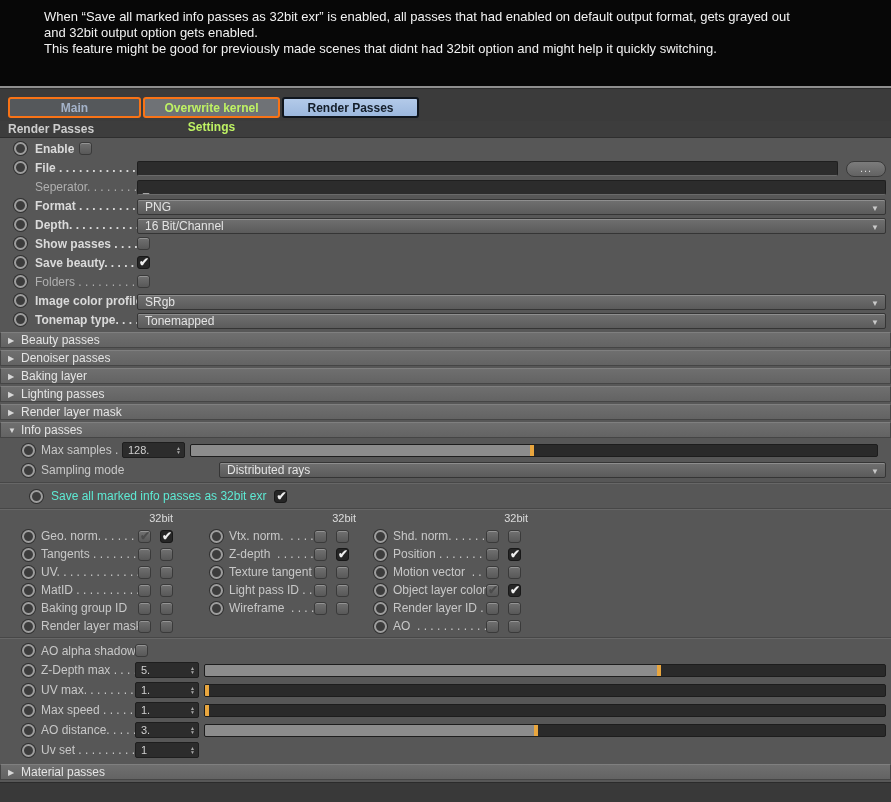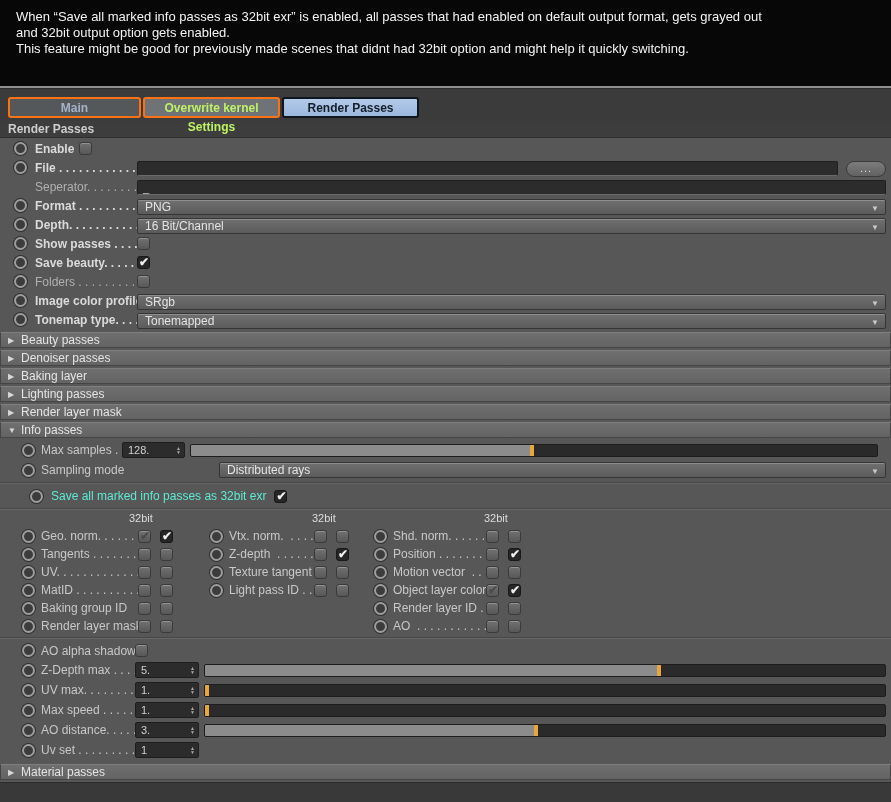--- a/index.html
+++ b/index.html
@@ -3,21 +3,21 @@
 <meta charset="utf-8">
 <style>
   * { box-sizing: border-box; margin: 0; padding: 0; }
   html,body { background:#2a2a2a; }
   .screen{
     width:891px;height:802px;position:relative;overflow:hidden;
     background:#575757;font-family:"Liberation Sans",sans-serif;
     -webkit-font-smoothing:antialiased;
   }
   
-  .banner{height:86px;background:#070707;color:#f2f2f2;padding:9px 10px 0 16px;
+  .banner{height:86px;background:#070707;color:#f2f2f2;padding:9px 10px 0 44px;
     font-size:13px;line-height:16px;}
   .top-edge{height:3px;background:#8e8e8e;border-bottom:1px solid #2b2b2b;}
   
   .tabbar{background:#3b3b3b;padding:8px 0 3px 8px;display:flex;gap:2px;}
   .tab{height:21px;line-height:19px;text-align:center;font-size:12px;font-weight:bold;
     border-radius:3px;border:2px solid #f97316;}
   .tab-main{width:133px;background:#55585b;color:#a4b2c8;}
   .tab-kernel{width:137px;background:#6f7276;color:#bef264;}
   .tab-active{width:137px;background:linear-gradient(#b3cae9,#9cb8de);color:#141e2a;border-color:#10161e;}
   .section-strip{height:17px;background:#3d3d3d;border-bottom:1px solid #2e2e2e;color:#cdcdcd;
@@ -71,21 +71,21 @@
   .ghdr{height:16px;background:linear-gradient(#6f6f6f,#636363);border:1px solid #454545;
     border-top-color:#7f7f7f;display:flex;align-items:center;padding-left:7px;color:#e4e4e4;
     font-size:12px;margin-bottom:2px;}
   .ghdr .tri{width:13px;font-size:8px;color:#d8d8d8;}
   .divider{height:2px;border-top:1px solid #474747;border-bottom:1px solid #676767;margin:2px 0;}
   
   .save-row{display:flex;align-items:center;height:20px;padding-left:30px;font-size:12px;color:#5eead4;}
   .save-row .cb{margin-left:8px;}
   
   .g32{display:flex;height:15px;font-size:11px;color:#dcdcdc;padding-left:22px;}
-  .g32 .h{width:44px;text-align:left;}
+  .g32 .h{width:44px;text-align:right;}
   .g32 .sp-a{width:107px;}
   .g32 .sp-b{width:95px;margin-left:44px;}
   .g32 .sp-c{width:103px;margin-left:25px;}
   .gcols{display:flex;padding-left:22px;}
   .gcol-1{width:188px;}
   .gcol-2{width:164px;}
   .gcol-3{flex:1;}
   .grow{display:flex;align-items:center;height:18px;font-size:12px;color:#c8c8c8;}
   .gcol-1 .lbl{width:97px;}
   .gcol-2 .lbl{width:85px;}
@@ -315,20 +315,26 @@
           <span class="lbl">Texture tangent</span>
           <span class="cb cb-off"></span>
           <span class="cb cb-off"></span>
         </div>
         <div class="grow">
           <span class="radio"></span>
           <span class="lbl">Light pass ID . .</span>
           <span class="cb cb-off"></span>
           <span class="cb cb-off"></span>
         </div>
+        <div class="grow">
+          <span class="radio"></span>
+          <span class="lbl">Wireframe  . . . .</span>
+          <span class="cb cb-off"></span>
+          <span class="cb cb-off"></span>
+        </div>
       </div>
       <div class="gcol-3">
         <div class="grow">
           <span class="radio"></span>
           <span class="lbl">Shd. norm. . . . . . .</span>
           <span class="cb cb-off"></span>
           <span class="cb cb-off"></span>
         </div>
         <div class="grow">
           <span class="radio"></span>

